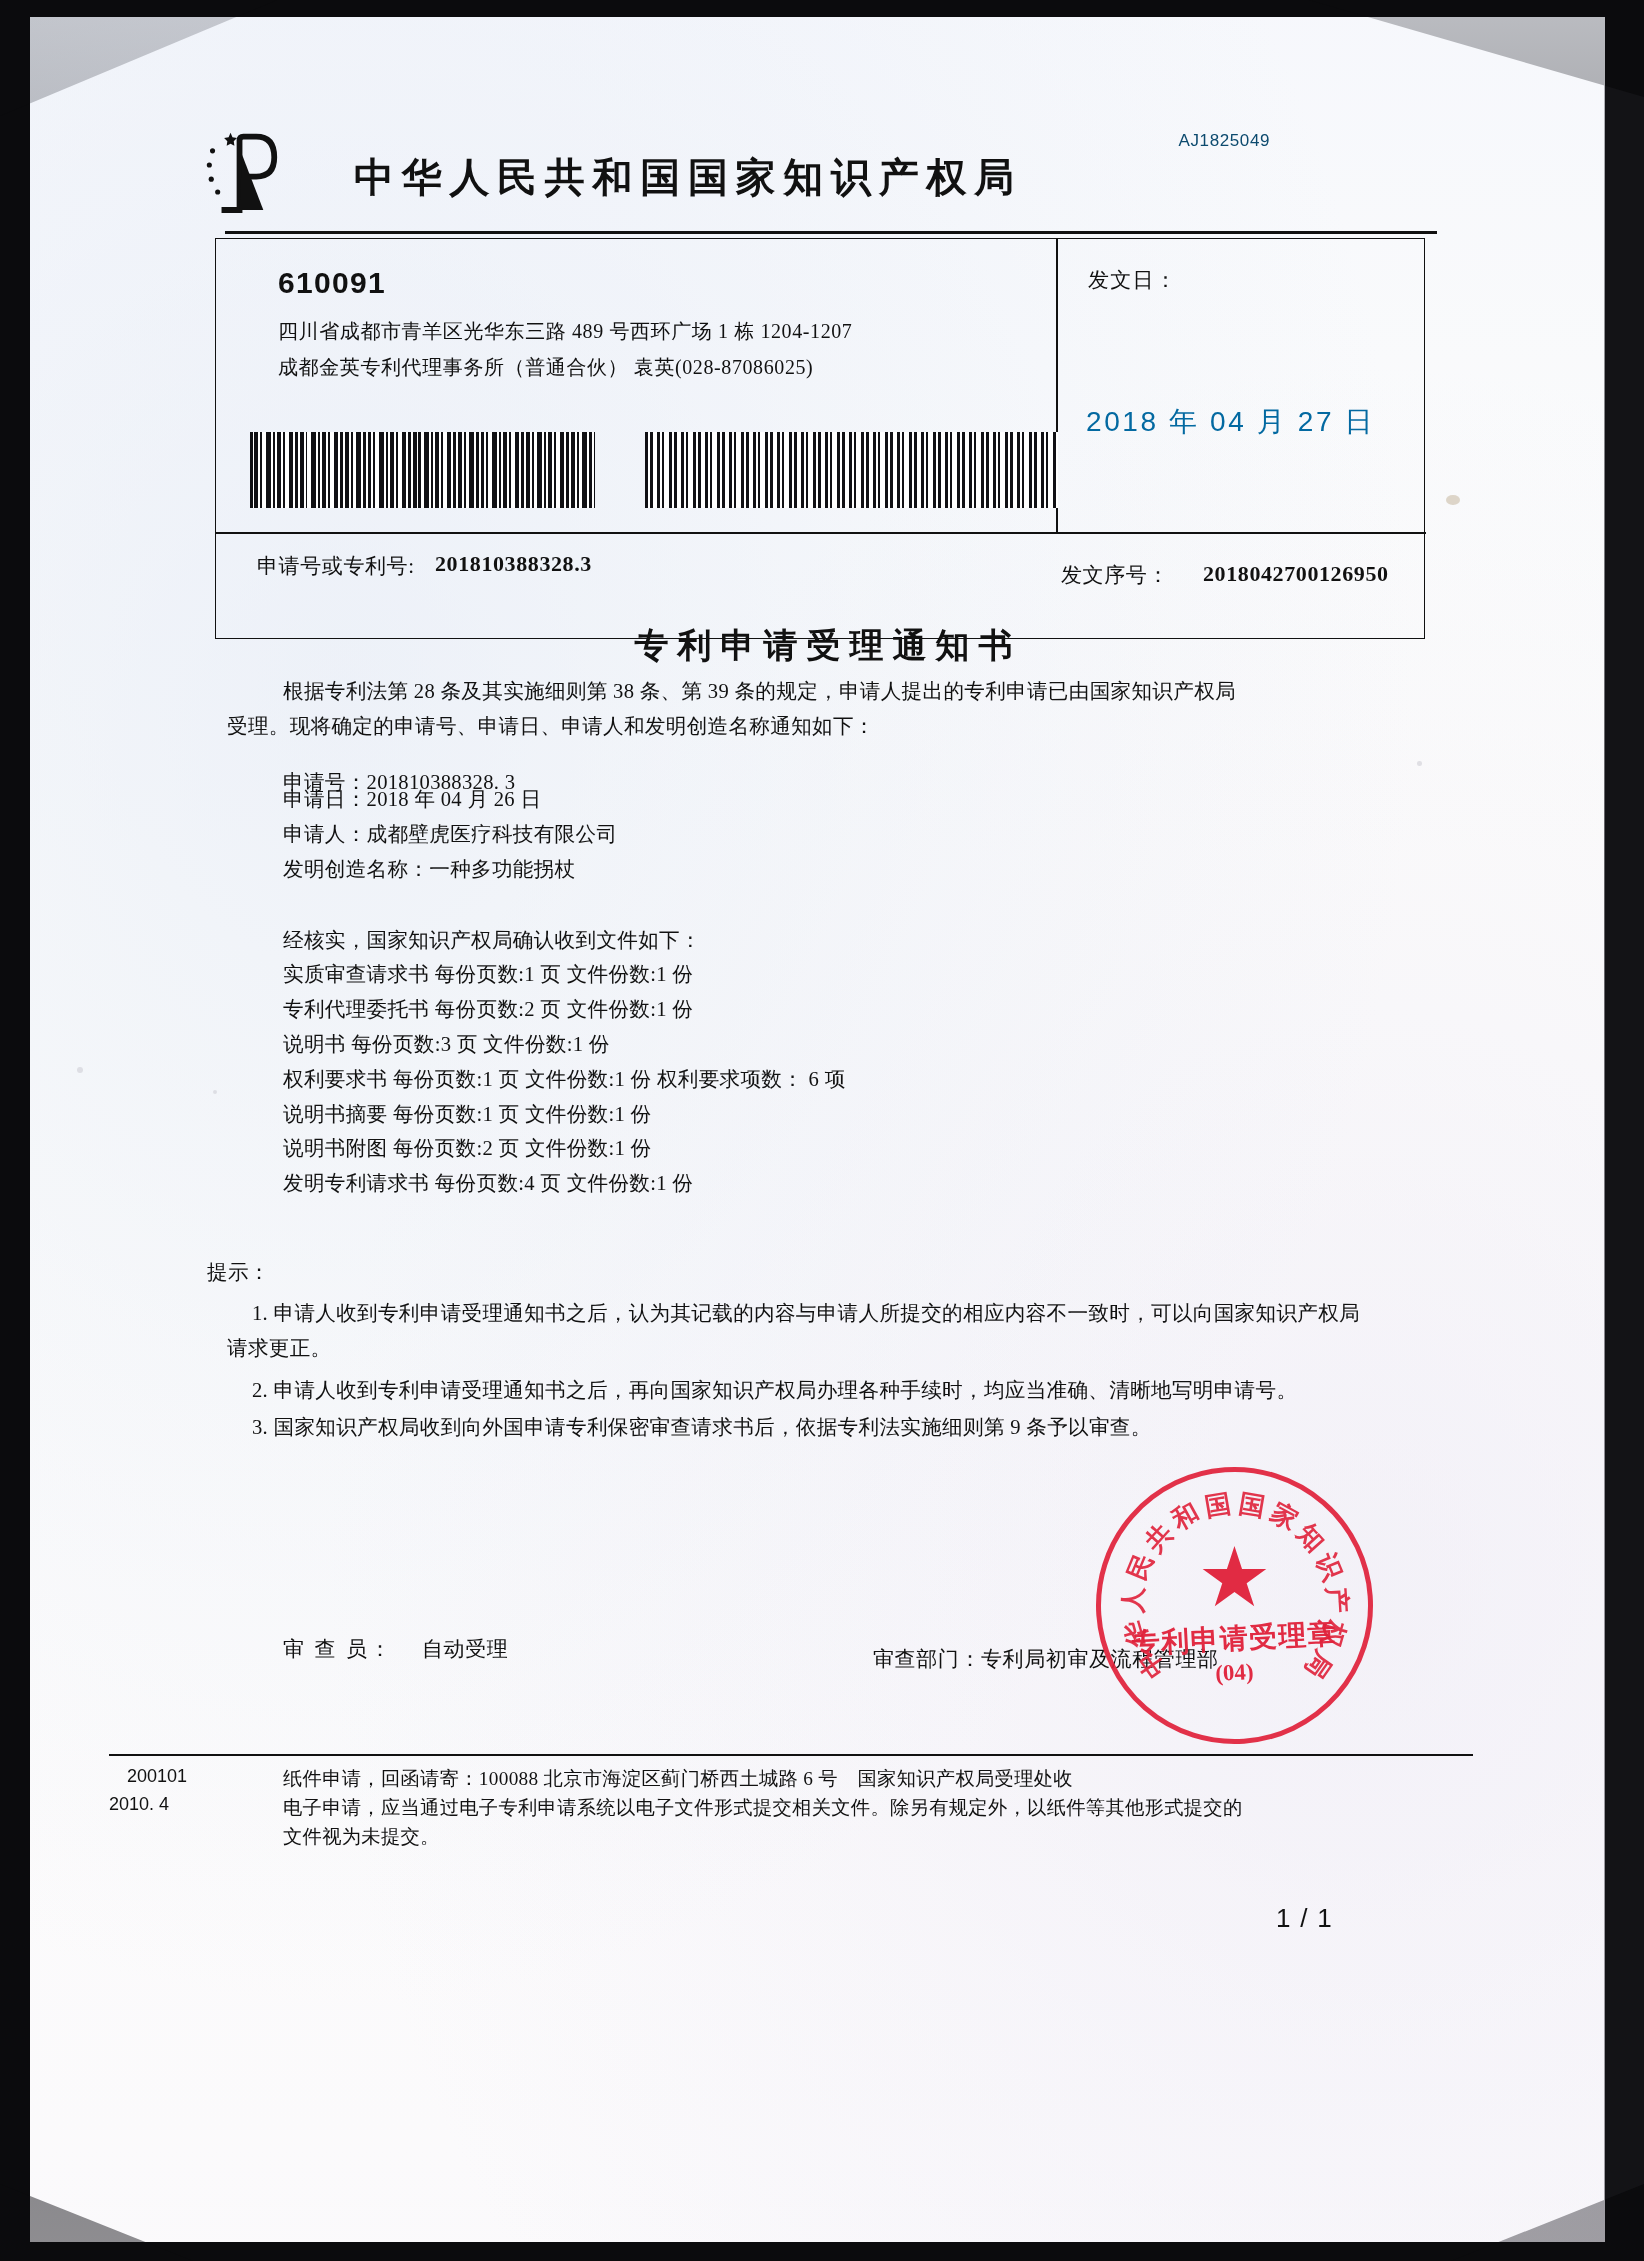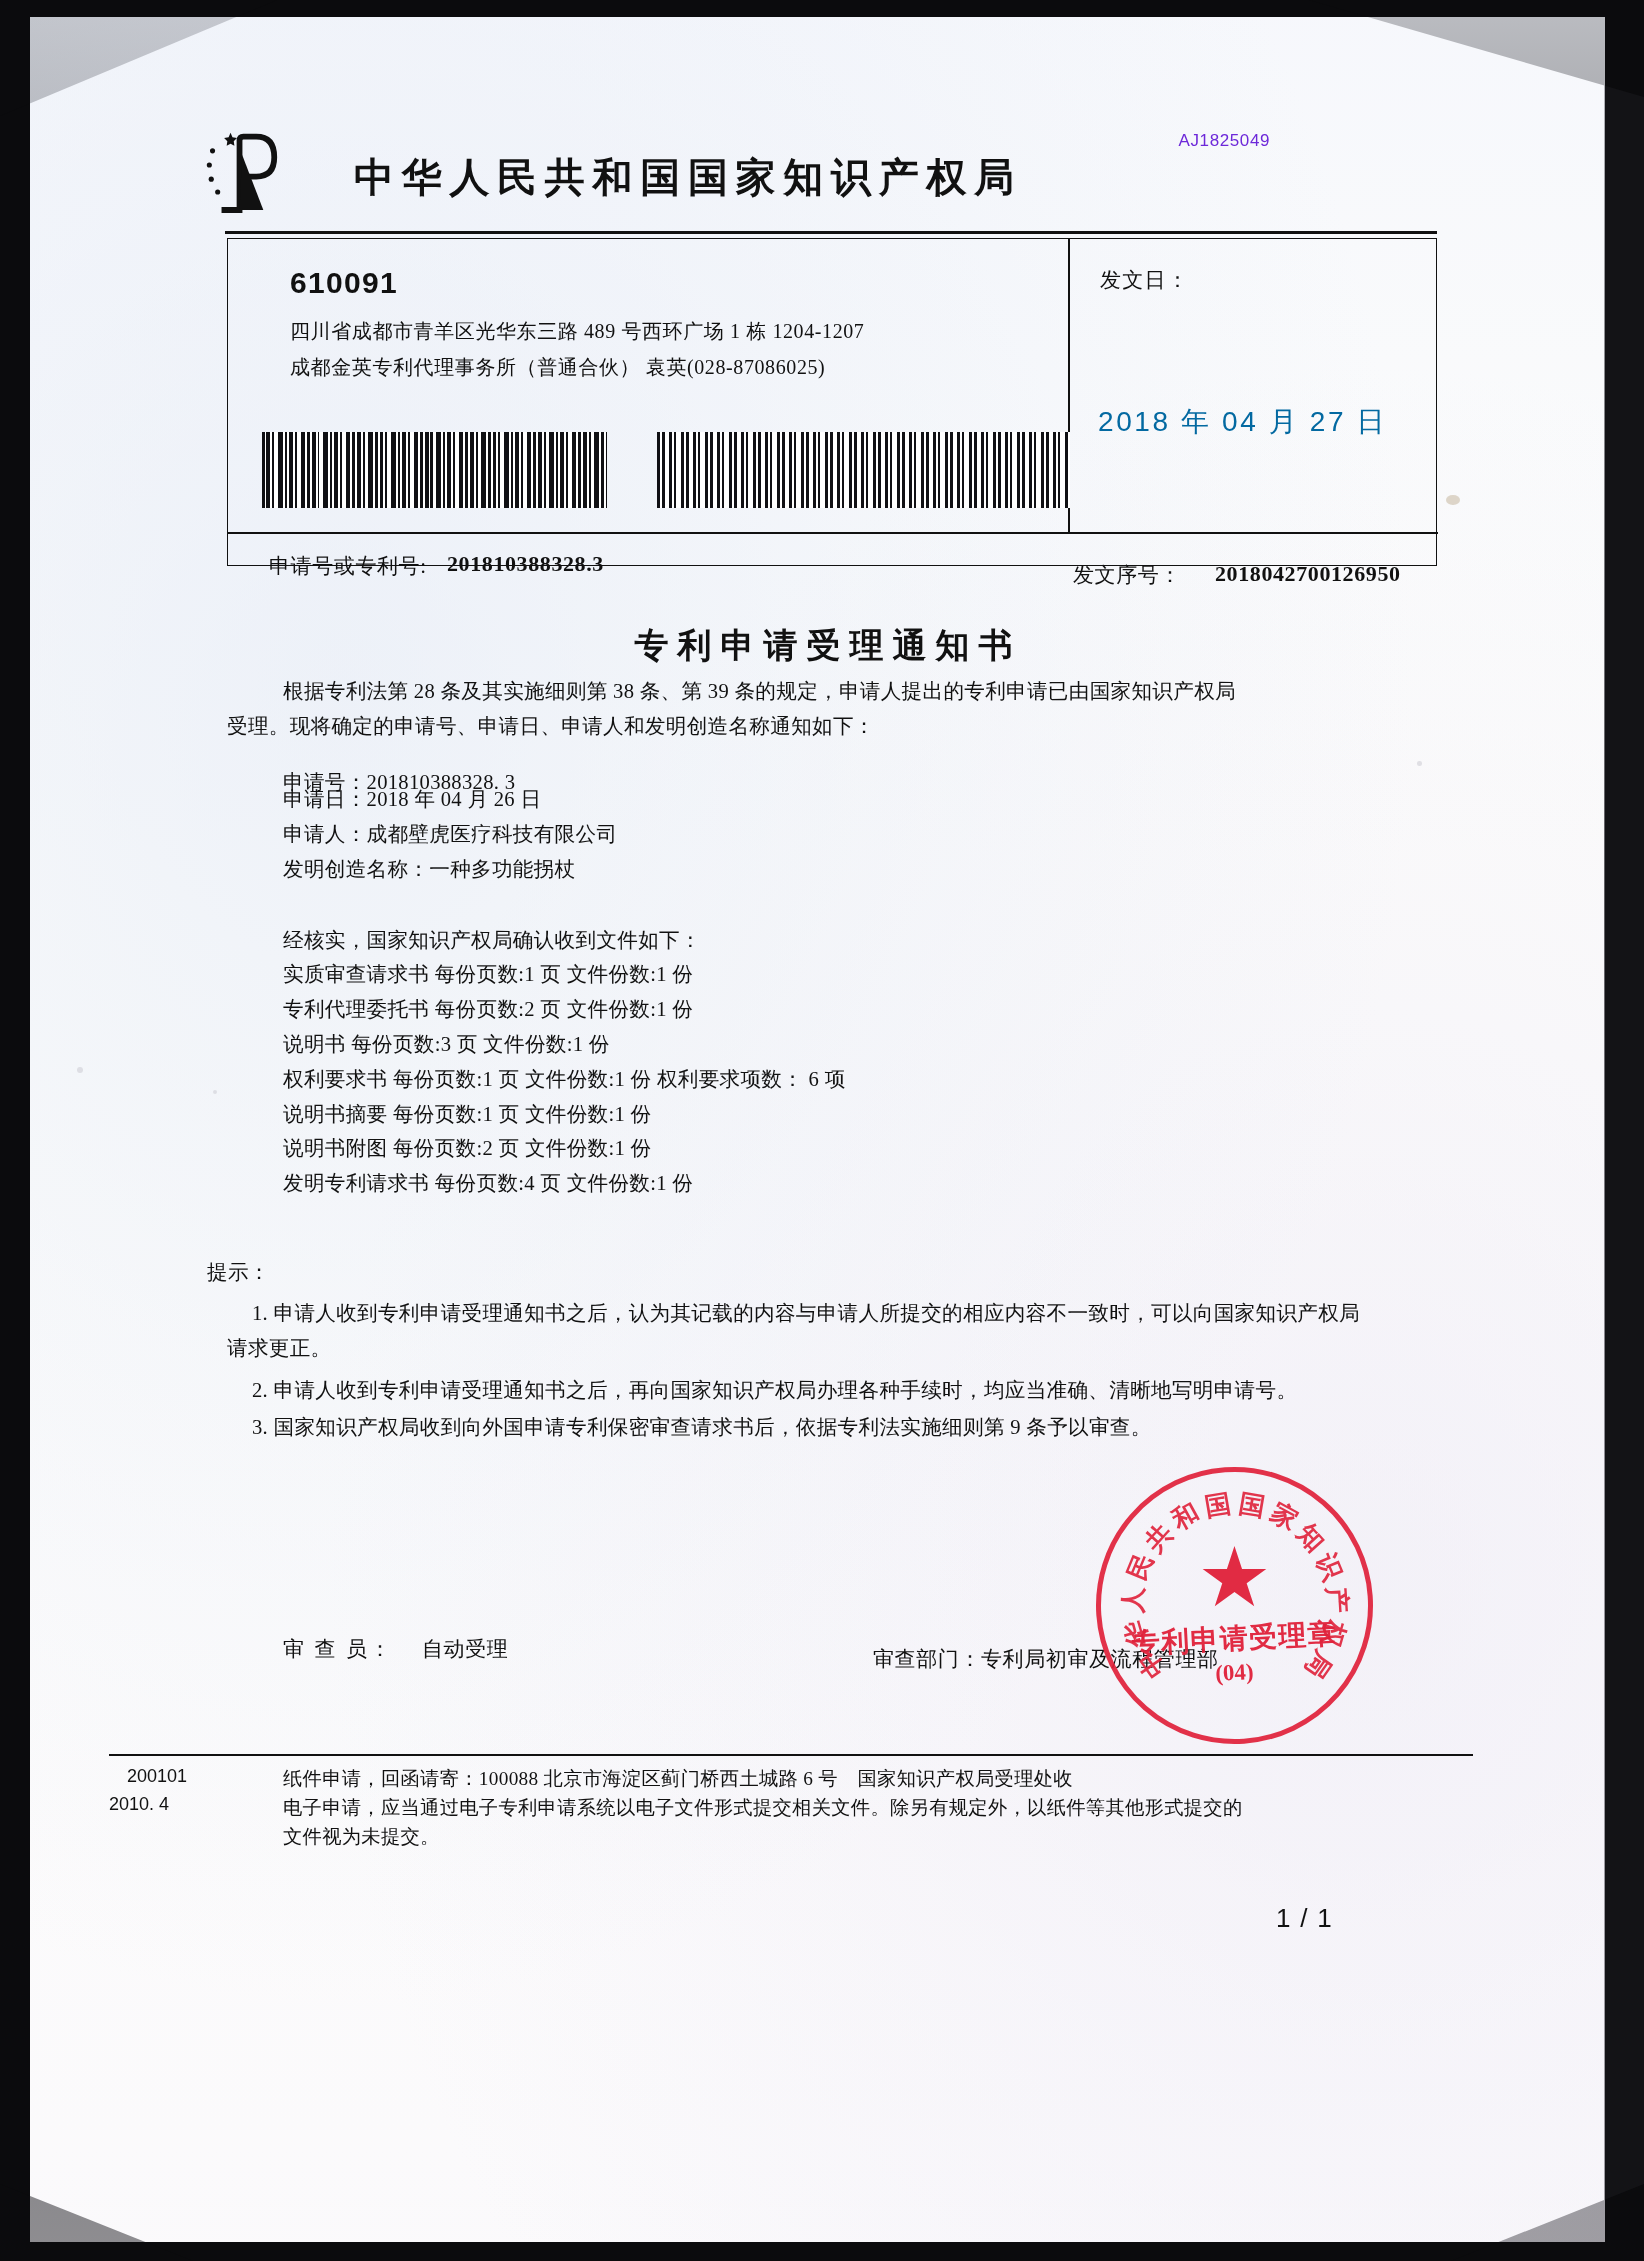--- a/index.html
+++ b/index.html
@@ -113,34 +113,34 @@
     font-weight: bold;
     font-family: "DejaVu Serif", "Liberation Serif", serif;
     white-space: nowrap;
   }
   #doc-code {
     position: absolute;
     right: 193px; top: 7.7px;
     font-size: 17px;
     font-family: "Liberation Sans", sans-serif;
     letter-spacing: 0.6px;
-    color: #6d28d9;
+    color: #0c4a6e;
   }
   #header-rule {
     position: absolute;
     left: 32px; top: 108px;
     width: 1212px; height: 3.2px;
     background: #111;
   }
 
   
   #main-box {
     position: absolute;
-    left: 34px; top: 115px;
-    width: 1210px; height: 328px;
+    left: 22px; top: 115px;
+    width: 1210px; height: 401px;
     border: 1.9px solid #111;
     box-sizing: border-box;
   }
   #box-vline {
     position: absolute;
     left: 840px; top: 0;
     width: 1.9px; height: 293px;
     background: #111;
   }
   #box-hline-bottom {

